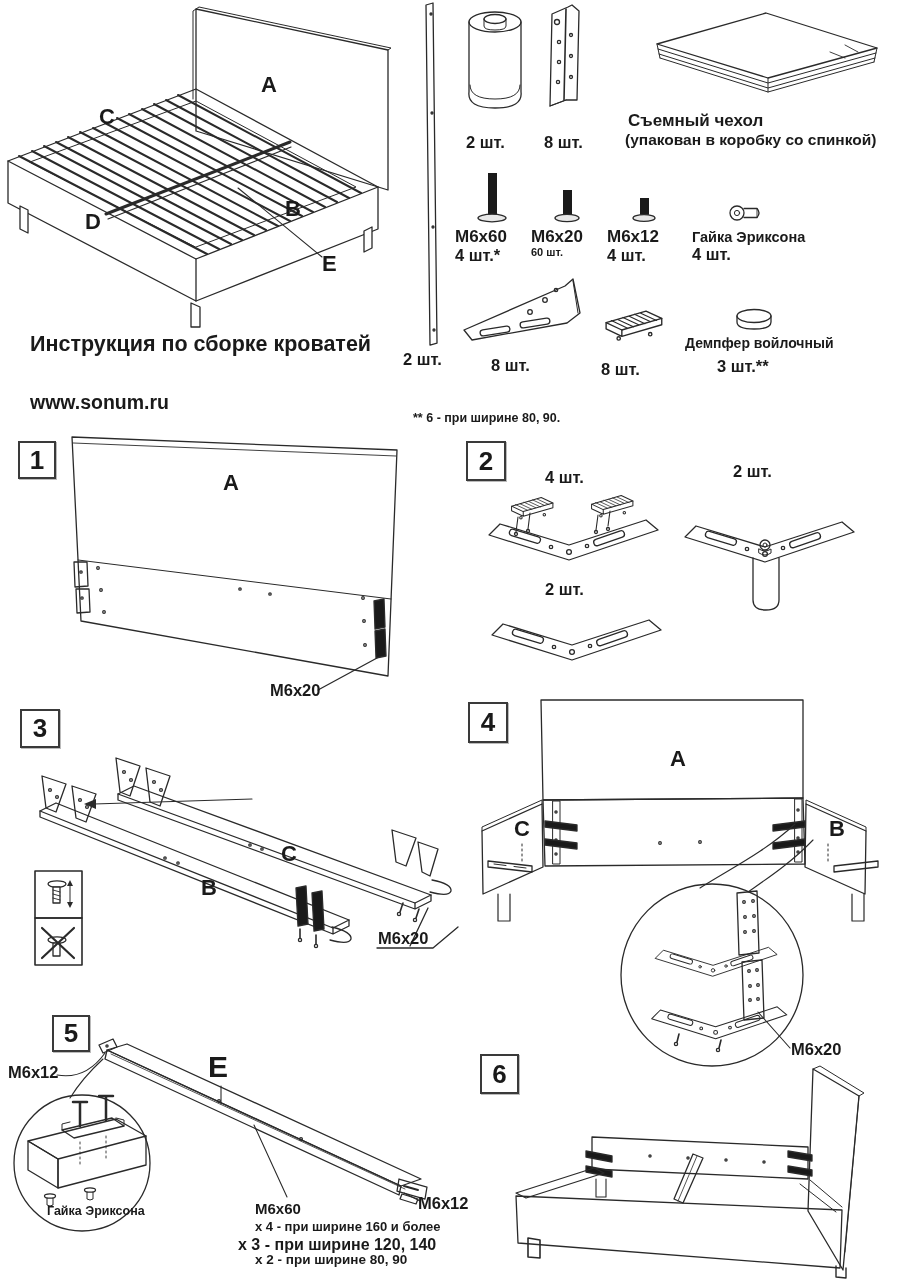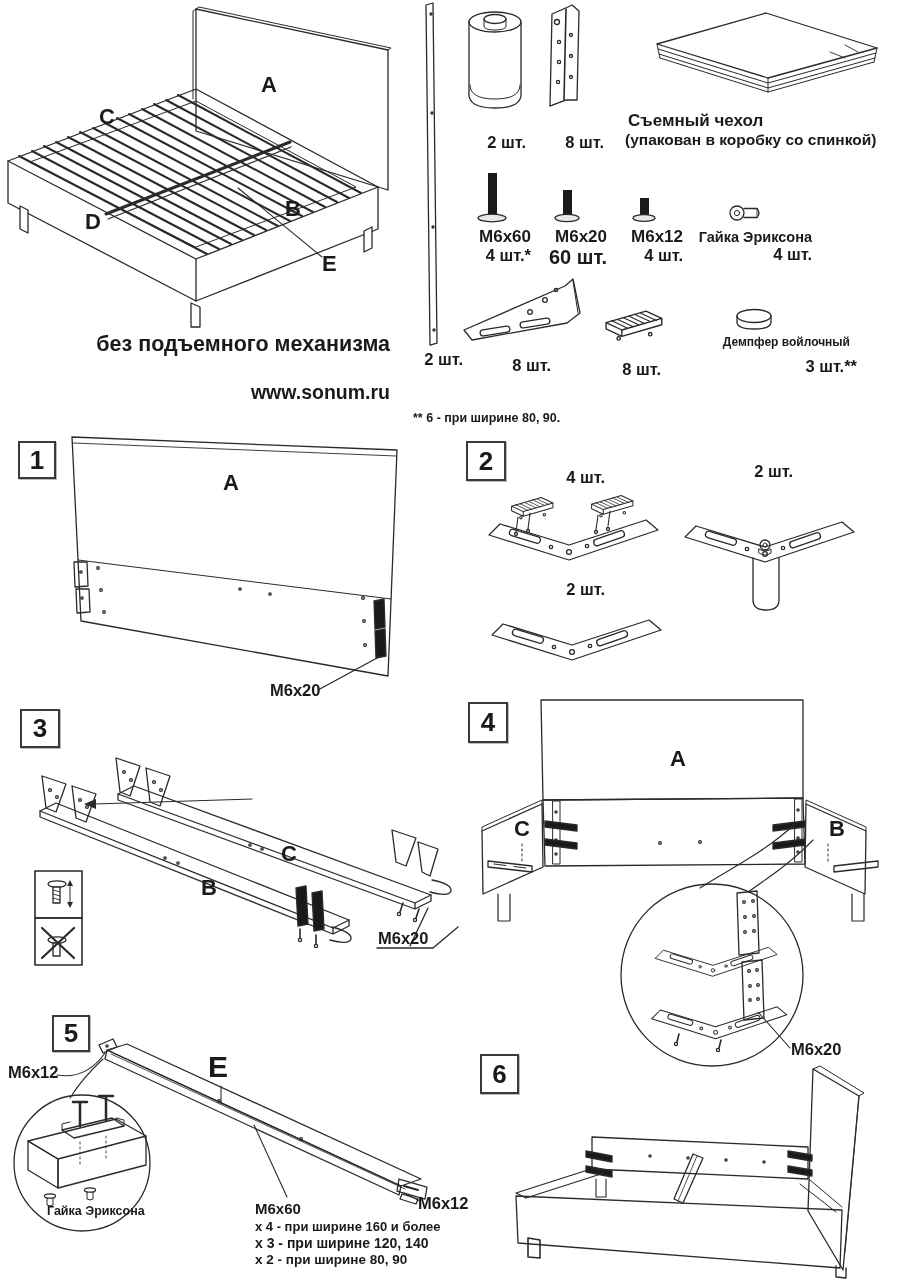--- a/index.html
+++ b/index.html
@@ -1,20 +1,20 @@
 <!DOCTYPE html>
 <html><head>
 <meta charset="utf-8">
 <style>
   html,body{margin:0;padding:0;background:#fff;}
   .page{position:relative;width:900px;height:1280px;background:#ffffff;overflow:hidden;
         font-family:"Liberation Sans", sans-serif;color:#1a1a1a;}
   svg.art{position:absolute;left:0;top:0;}
   .lbl{position:absolute;font-weight:bold;white-space:nowrap;line-height:1.12;color:#1a1a1a;}
-  .ctr{text-align:right;}
+  .ctr{text-align:left;}
   .num{position:absolute;border:2px solid #3a3a3a;background:#fff;display:flex;
        align-items:center;justify-content:center;font-weight:bold;font-size:26px;
        box-shadow:1px 1px 0 #bbb;}
 </style>
 </head>
 <body>
 
 <div class="page">
 
 <svg class="art" width="900" height="1280" viewBox="0 0 900 1280" fill="none" stroke="#2a2a2a" stroke-width="1.3" stroke-linejoin="round" stroke-linecap="round">
@@ -318,50 +318,50 @@
   </g>
 </svg>
 
   <div class="lbl" style="left:261px;top:73px;font-size:22px">A</div>
   <div class="lbl" style="left:99px;top:105px;font-size:22px">C</div>
   <div class="lbl" style="left:85px;top:210px;font-size:22px">D</div>
   <div class="lbl" style="left:285px;top:197px;font-size:22px">B</div>
   <div class="lbl" style="left:322px;top:252px;font-size:22px">E</div>
 
   <div class="lbl ctr" style="left:30px;top:332px;width:360px;font-size:21.5px">
-    <div>без подъемного механизма</div>
-  </div>
-  <div class="lbl ctr" style="left:30px;top:382px;width:360px;font-size:19.5px">www.sonum.ru</div>
+    <div>Инструкция по сборке кроватей</div>
+  </div>
+  <div class="lbl ctr" style="left:30px;top:392px;width:360px;font-size:19.5px">www.sonum.ru</div>
 
   <div class="lbl ctr" style="left:403px;top:350px;width:60px;font-size:16.5px">2 шт.</div>
   <div class="lbl ctr" style="left:466px;top:133px;width:60px;font-size:16.5px">2 шт.</div>
   <div class="lbl ctr" style="left:544px;top:133px;width:60px;font-size:16.5px">8 шт.</div>
   <div class="lbl" style="left:628px;top:111px;font-size:17px">Съемный чехол</div>
   <div class="lbl" style="left:625px;top:131px;font-size:15.5px">(упакован в коробку со спинкой)</div>
 
   <div class="lbl ctr" style="left:455px;top:227px;width:76px;font-size:17px">
     <div>M6x60</div>
     <div style="font-size:16.5px">4 шт.*</div>
   </div>
   <div class="lbl ctr" style="left:531px;top:227px;width:76px;font-size:17px">
     <div>M6x20</div>
-    <div style="font-size:20px">60 шт.</div>
+    <div style="font-size:11px">60 шт.</div>
   </div>
   <div class="lbl ctr" style="left:607px;top:227px;width:76px;font-size:17px">
     <div>M6x12</div>
     <div style="font-size:16.5px">4 шт.</div>
   </div>
   <div class="lbl ctr" style="left:692px;top:229px;width:120px;font-size:14.5px">
     <div>Гайка Эриксона</div>
     <div style="font-size:16.5px">4 шт.</div>
   </div>
 
   <div class="lbl ctr" style="left:491px;top:356px;width:60px;font-size:16.5px">8 шт.</div>
   <div class="lbl ctr" style="left:601px;top:360px;width:60px;font-size:16.5px">8 шт.</div>
-  <div class="lbl ctr" style="left:710px;top:336px;width:140px;font-size:12px">Демпфер войлочный</div>
+  <div class="lbl ctr" style="left:685px;top:336px;width:140px;font-size:14px">Демпфер войлочный</div>
   <div class="lbl ctr" style="left:717px;top:357px;width:140px;font-size:16.5px">3 шт.**</div>
 
   <div class="lbl" style="left:413px;top:411px;font-size:12.5px">** 6 - при ширине 80, 90.</div>
 
   <div class="num" style="left:18px;top:441px;width:34px;height:34px">1</div>
   <div class="num" style="left:466px;top:441px;width:36px;height:36px">2</div>
   <div class="num" style="left:20px;top:709px;width:36px;height:35px">3</div>
   <div class="num" style="left:468px;top:702px;width:36px;height:37px">4</div>
   <div class="num" style="left:52px;top:1015px;width:34px;height:33px">5</div>
   <div class="num" style="left:480px;top:1054px;width:35px;height:36px">6</div>
@@ -380,17 +380,17 @@
   <div class="lbl" style="left:670px;top:747px;font-size:22px">A</div>
   <div class="lbl" style="left:514px;top:817px;font-size:22px">C</div>
   <div class="lbl" style="left:829px;top:817px;font-size:22px">B</div>
   <div class="lbl" style="left:791px;top:1040px;font-size:16.5px">M6x20</div>
 
   <div class="lbl" style="left:8px;top:1063px;font-size:16.5px">M6x12</div>
   <div class="lbl" style="left:208px;top:1050px;font-size:30px">E</div>
   <div class="lbl" style="left:47px;top:1204px;font-size:12.5px">Гайка Эриксона</div>
   <div class="lbl" style="left:255px;top:1201px;font-size:15px">M6x60</div>
   <div class="lbl" style="left:255px;top:1220px;font-size:13px">x 4 - при ширине 160 и более</div>
-  <div class="lbl" style="left:255px;top:1236px;font-size:14px">x 3 - при ширине 120, 140</div>
+  <div class="lbl" style="left:238px;top:1236px;font-size:16px">x 3 - при ширине 120, 140</div>
   <div class="lbl" style="left:255px;top:1252px;font-size:13.5px">x 2 - при ширине 80, 90</div>
   <div class="lbl" style="left:418px;top:1194px;font-size:16.5px">M6x12</div>
 
 </div>
 
 </body></html>

